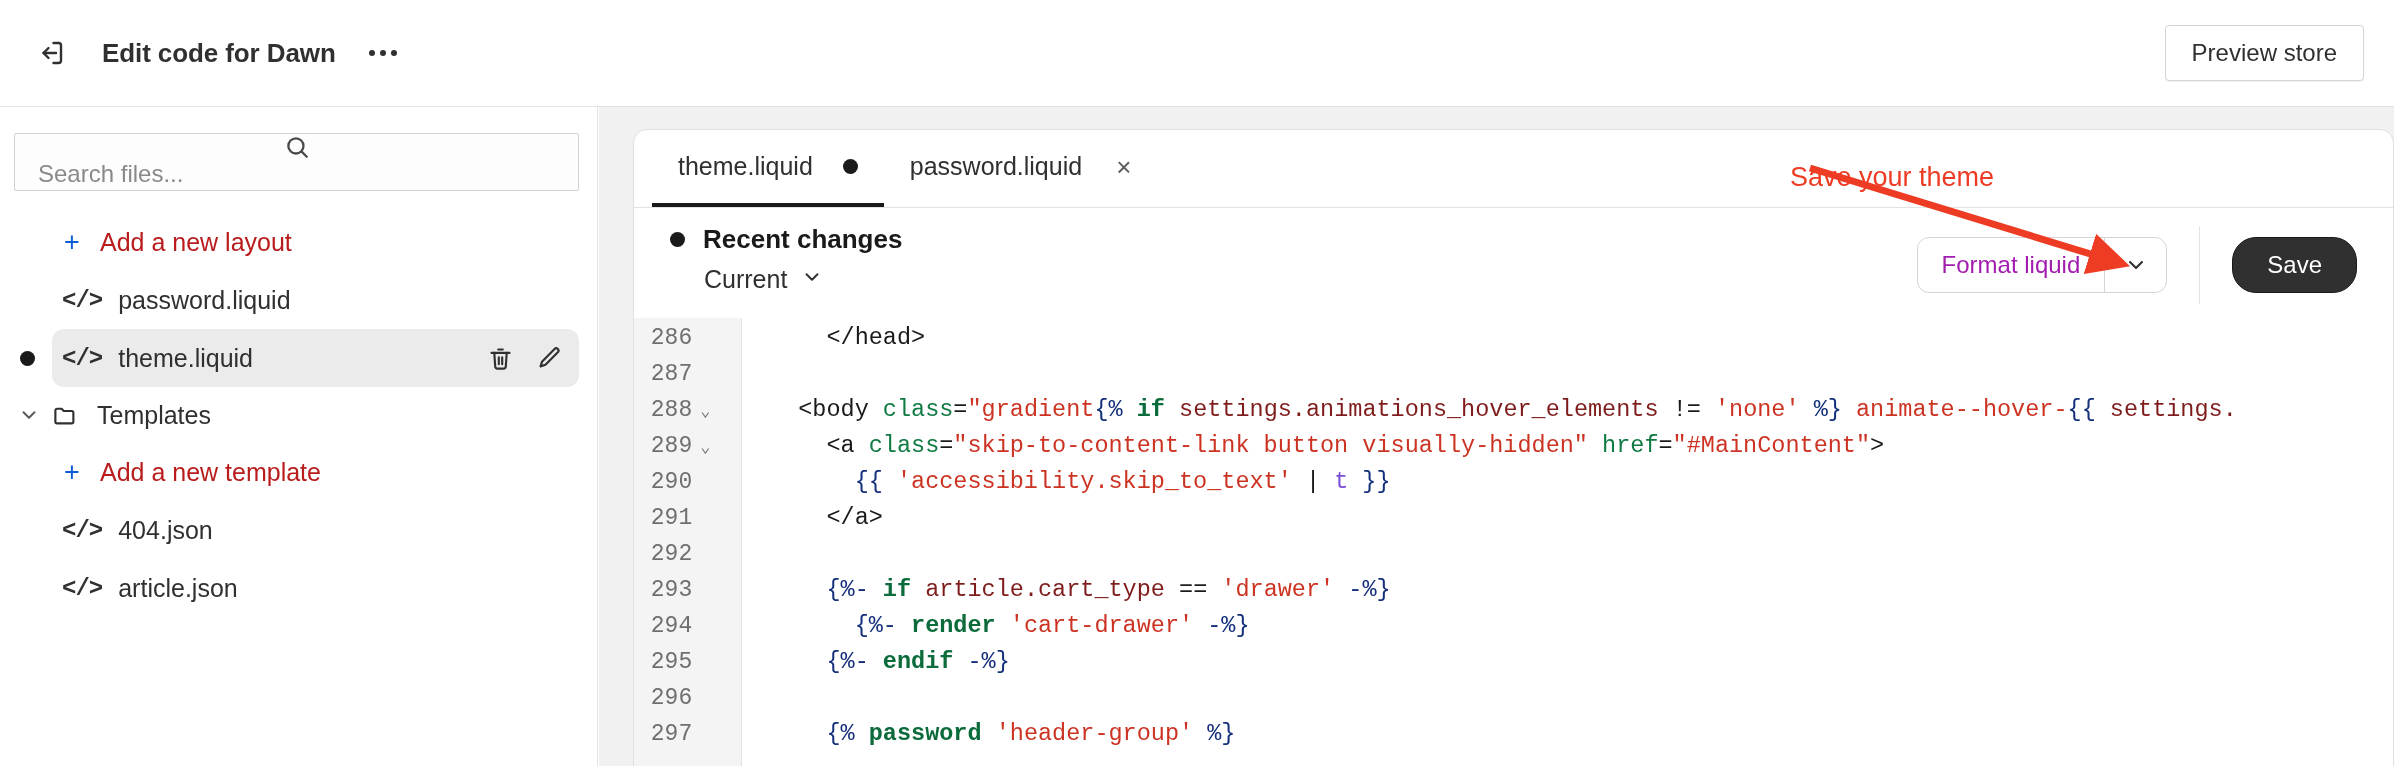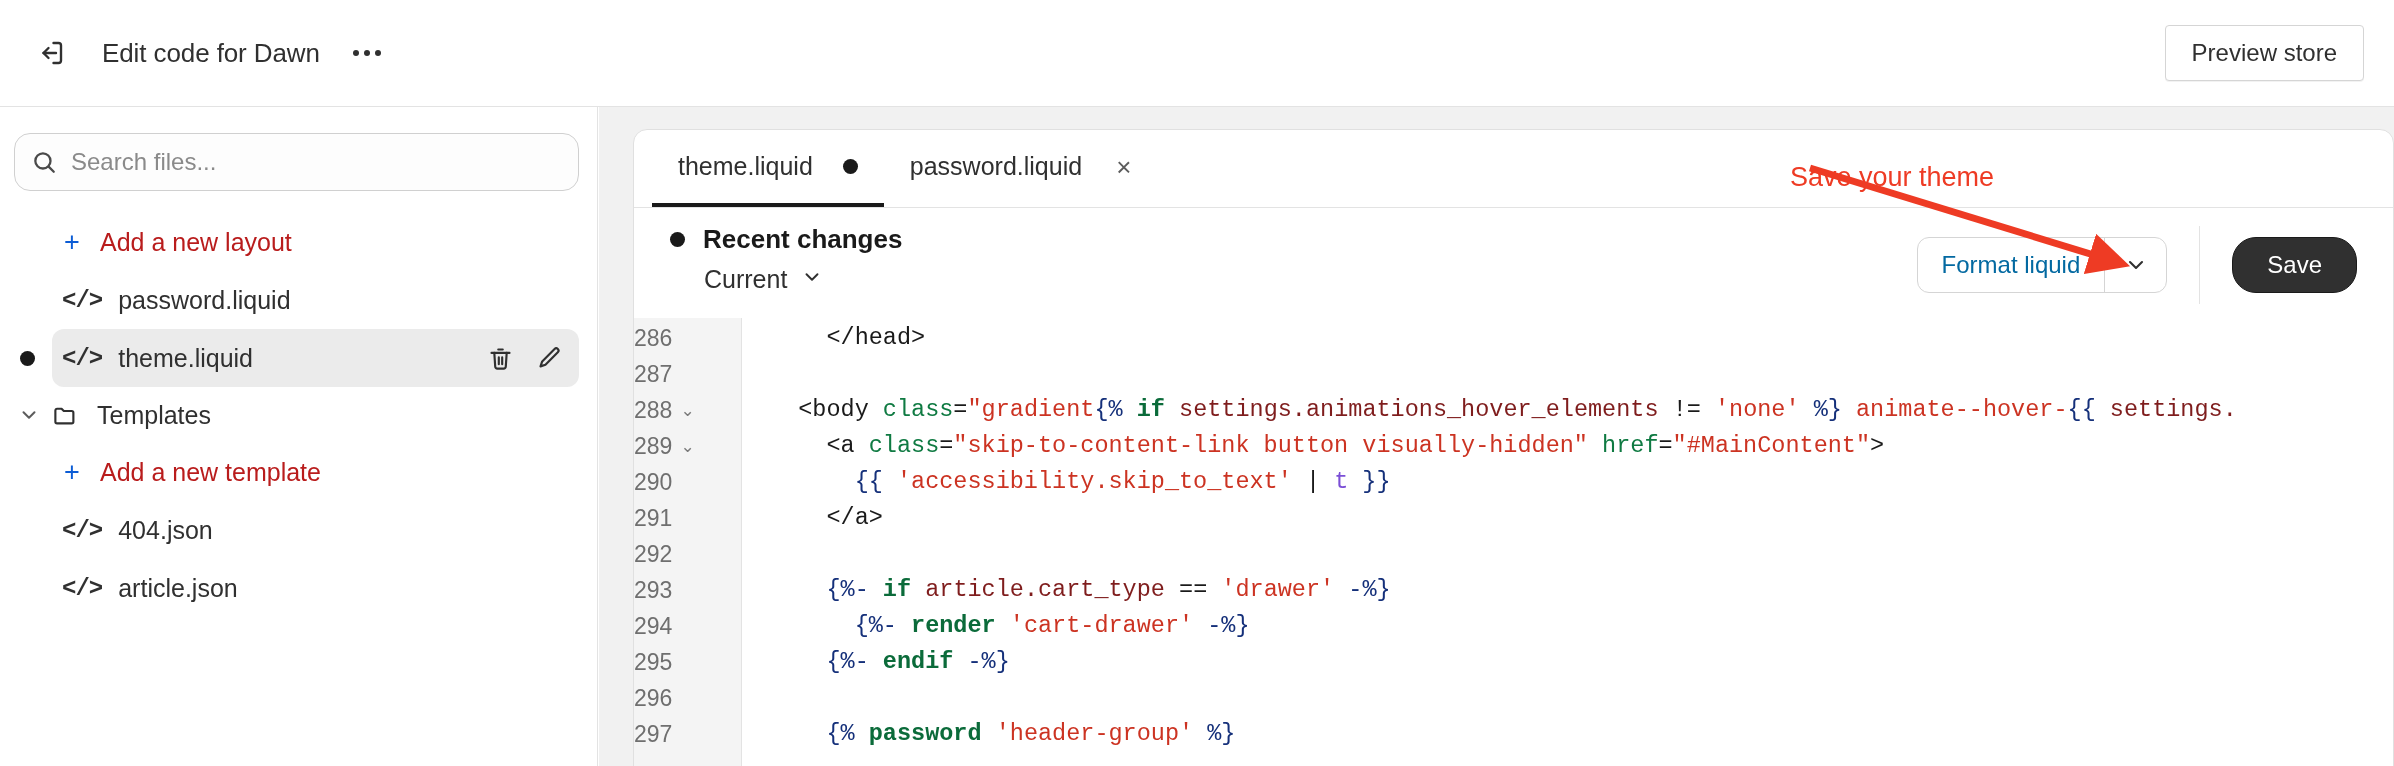--- a/index.html
+++ b/index.html
@@ -15,21 +15,21 @@
     position: absolute; left: 0; top: 0; width: 2394px; height: 107px;
     background: #ffffff; border-bottom: 1px solid #e3e3e3;
     display: flex; align-items: center;
   }
   #exit-btn {
     margin-left: 28px; width: 46px; height: 46px;
     display: flex; align-items: center; justify-content: center;
     border-radius: 9px; cursor: pointer; background: transparent; border: none;
   }
   #topbar-title {
-    margin-left: 28px; font-size: 26px; color: #303030; font-weight: 400;
+    margin-left: 28px; font-size: 26px; color: #303030; font-weight: 700;
     letter-spacing: -0.1px; white-space: nowrap;
   }
   #topbar-more {
     margin-left: 24px; width: 46px; height: 46px; border-radius: 9px;
     display: flex; align-items: center; justify-content: center;
     cursor: pointer; background: transparent; border: none;
   }
   #topbar-more .dots { display: flex; gap: 5px; }
   #topbar-more .dots i {
     width: 6px; height: 6px; border-radius: 50%; background: #303030; display: block;
@@ -45,22 +45,22 @@
   }
 
   
   #sidebar {
     position: absolute; left: 0; top: 107px; width: 598px; height: 659px;
     background: #ffffff; border-right: 1px solid #e3e3e3;
     overflow: hidden;
   }
   #search-wrap {
     margin: 26px 18px 0 14px; height: 58px;
-    border: 1px solid #d0d0d0; border-radius: 16px; background: #fdfdfd;
-    display: flex; align-items: center; padding: 0 16px;
+    border: 1px solid #d0d0d0; border-radius: 2px; background: #fdfdfd;
+    display: flex; align-items: center; padding: 0 16px; flex-direction: column;
   }
   #search-wrap svg { flex: none; }
   #search-input {
     border: none; outline: none; background: transparent;
     margin-left: 14px; font-size: 24px; color: #303030;
     font-family: "Liberation Sans", sans-serif; width: 100%;
   }
   #search-input::placeholder { color: #8a8a8a; }
 
   .tree { margin-top: 22px; }
@@ -154,21 +154,21 @@
     position: absolute; right: 0; top: 18px;
     display: flex; align-items: center;
   }
   #format-btn {
     display: flex; align-items: stretch; height: 56px;
     border: 1px solid #d5d5d5; border-radius: 12px;
     background: #ffffff; overflow: hidden; cursor: pointer;
   }
   #format-btn .lbl {
     display: flex; align-items: center; padding: 0 24px;
-    font-size: 24px; color: #0369a1;
+    font-size: 24px; color: #a21caf;
   }
   #format-btn .caret {
     display: flex; align-items: center; justify-content: center;
     width: 62px; border-left: 1px solid #d5d5d5;
   }
   #toolbar-divider {
     width: 1px; height: 78px; background: #e3e3e3; margin: 0 32px;
   }
   #save-btn {
     height: 56px; padding: 0 34px; margin-right: 36px;
@@ -181,23 +181,23 @@
   
   #code-area {
     position: absolute; left: 0; right: 0; top: 188px; bottom: 0;
     display: flex; background: #ffffff; overflow: hidden;
   }
   #gutter {
     width: 108px; background: #f4f4f4; border-right: 1px solid #e3e3e3;
     padding-top: 2px; flex: none;
   }
   .gut-line {
-    height: 36px; display: flex; align-items: center; justify-content: flex-start;
+    height: 36px; display: flex; align-items: center; justify-content: center;
     padding-right: 10px; gap: 8px;
-    font-family: Liberation Sans, sans-serif; font-size: 23px; color: #6f6f6f;
+    font-family: Liberation Mono, monospace; font-size: 23px; color: #6f6f6f;
   }
   .gut-line .fold { color: #7a7a7a; font-size: 17px; width: 14px; }
   #code-lines {
     flex: 1; padding-top: 2px; padding-left: 28px; overflow: hidden;
   }
   .code-line {
     height: 36px; line-height: 36px; white-space: pre;
     font-family: "Liberation Mono", monospace; font-size: 23.5px; color: #1a1a1a;
   }
   .t-tag  { color: #1a1a1a; }

